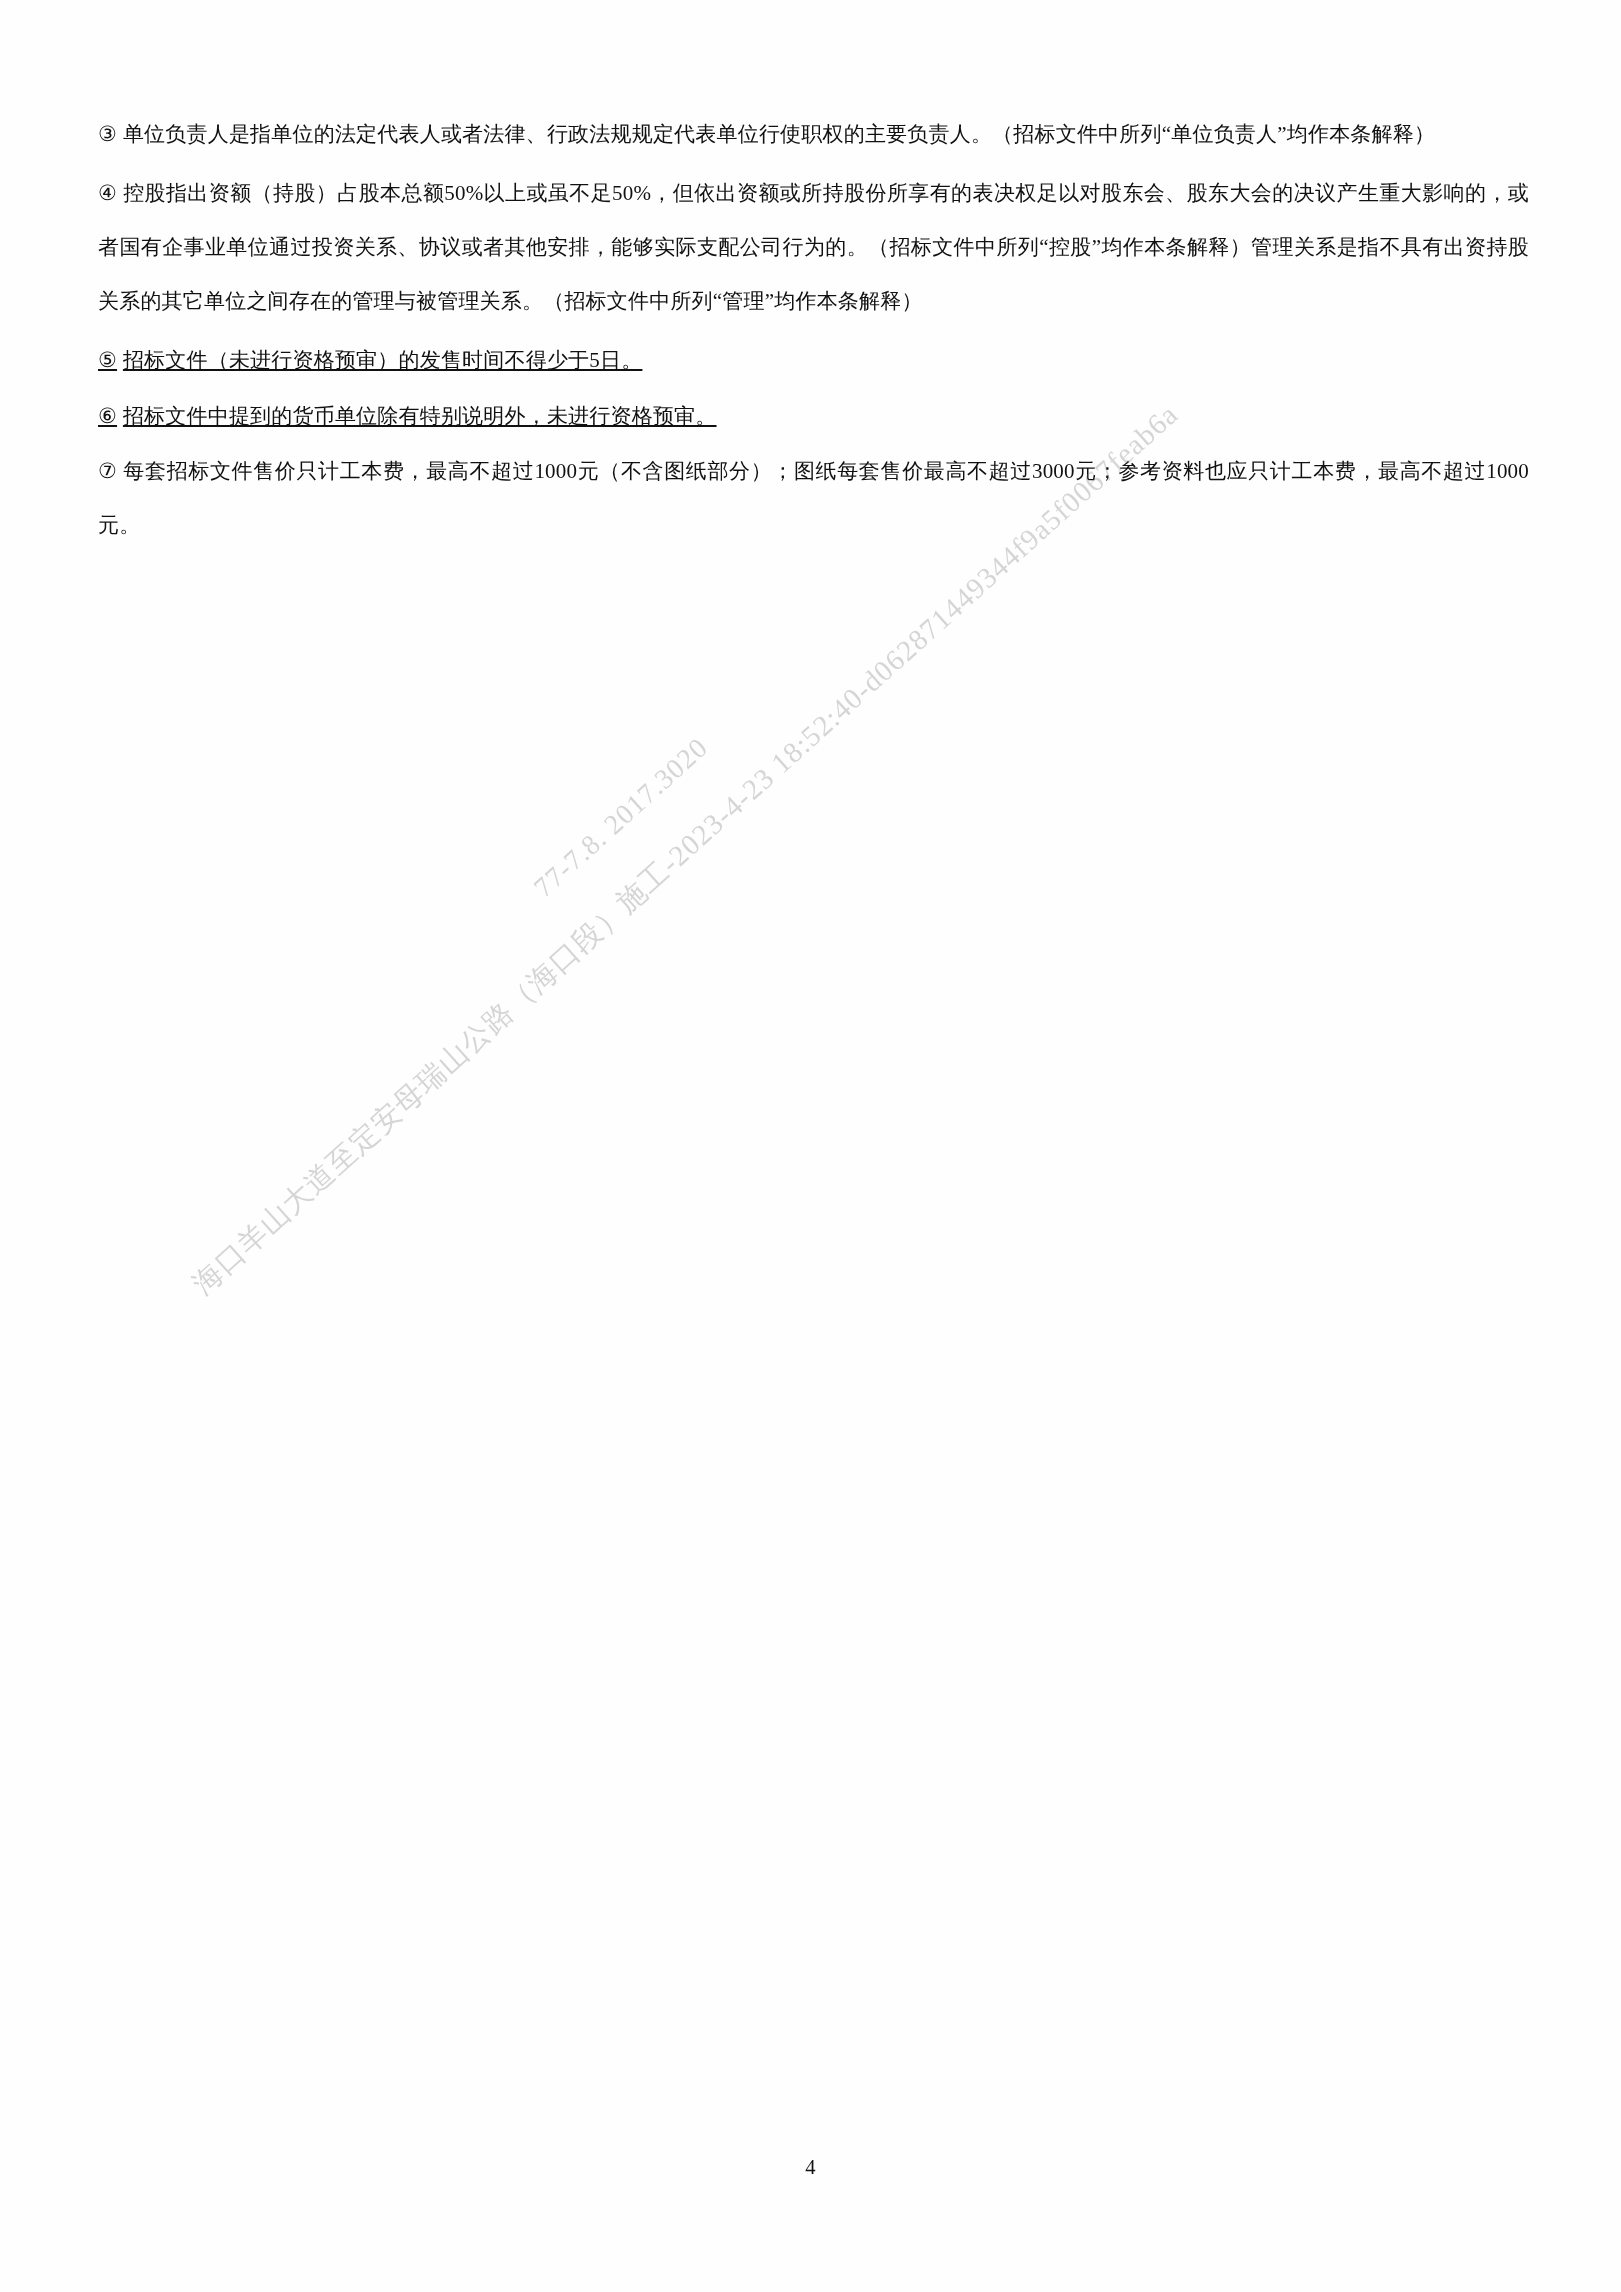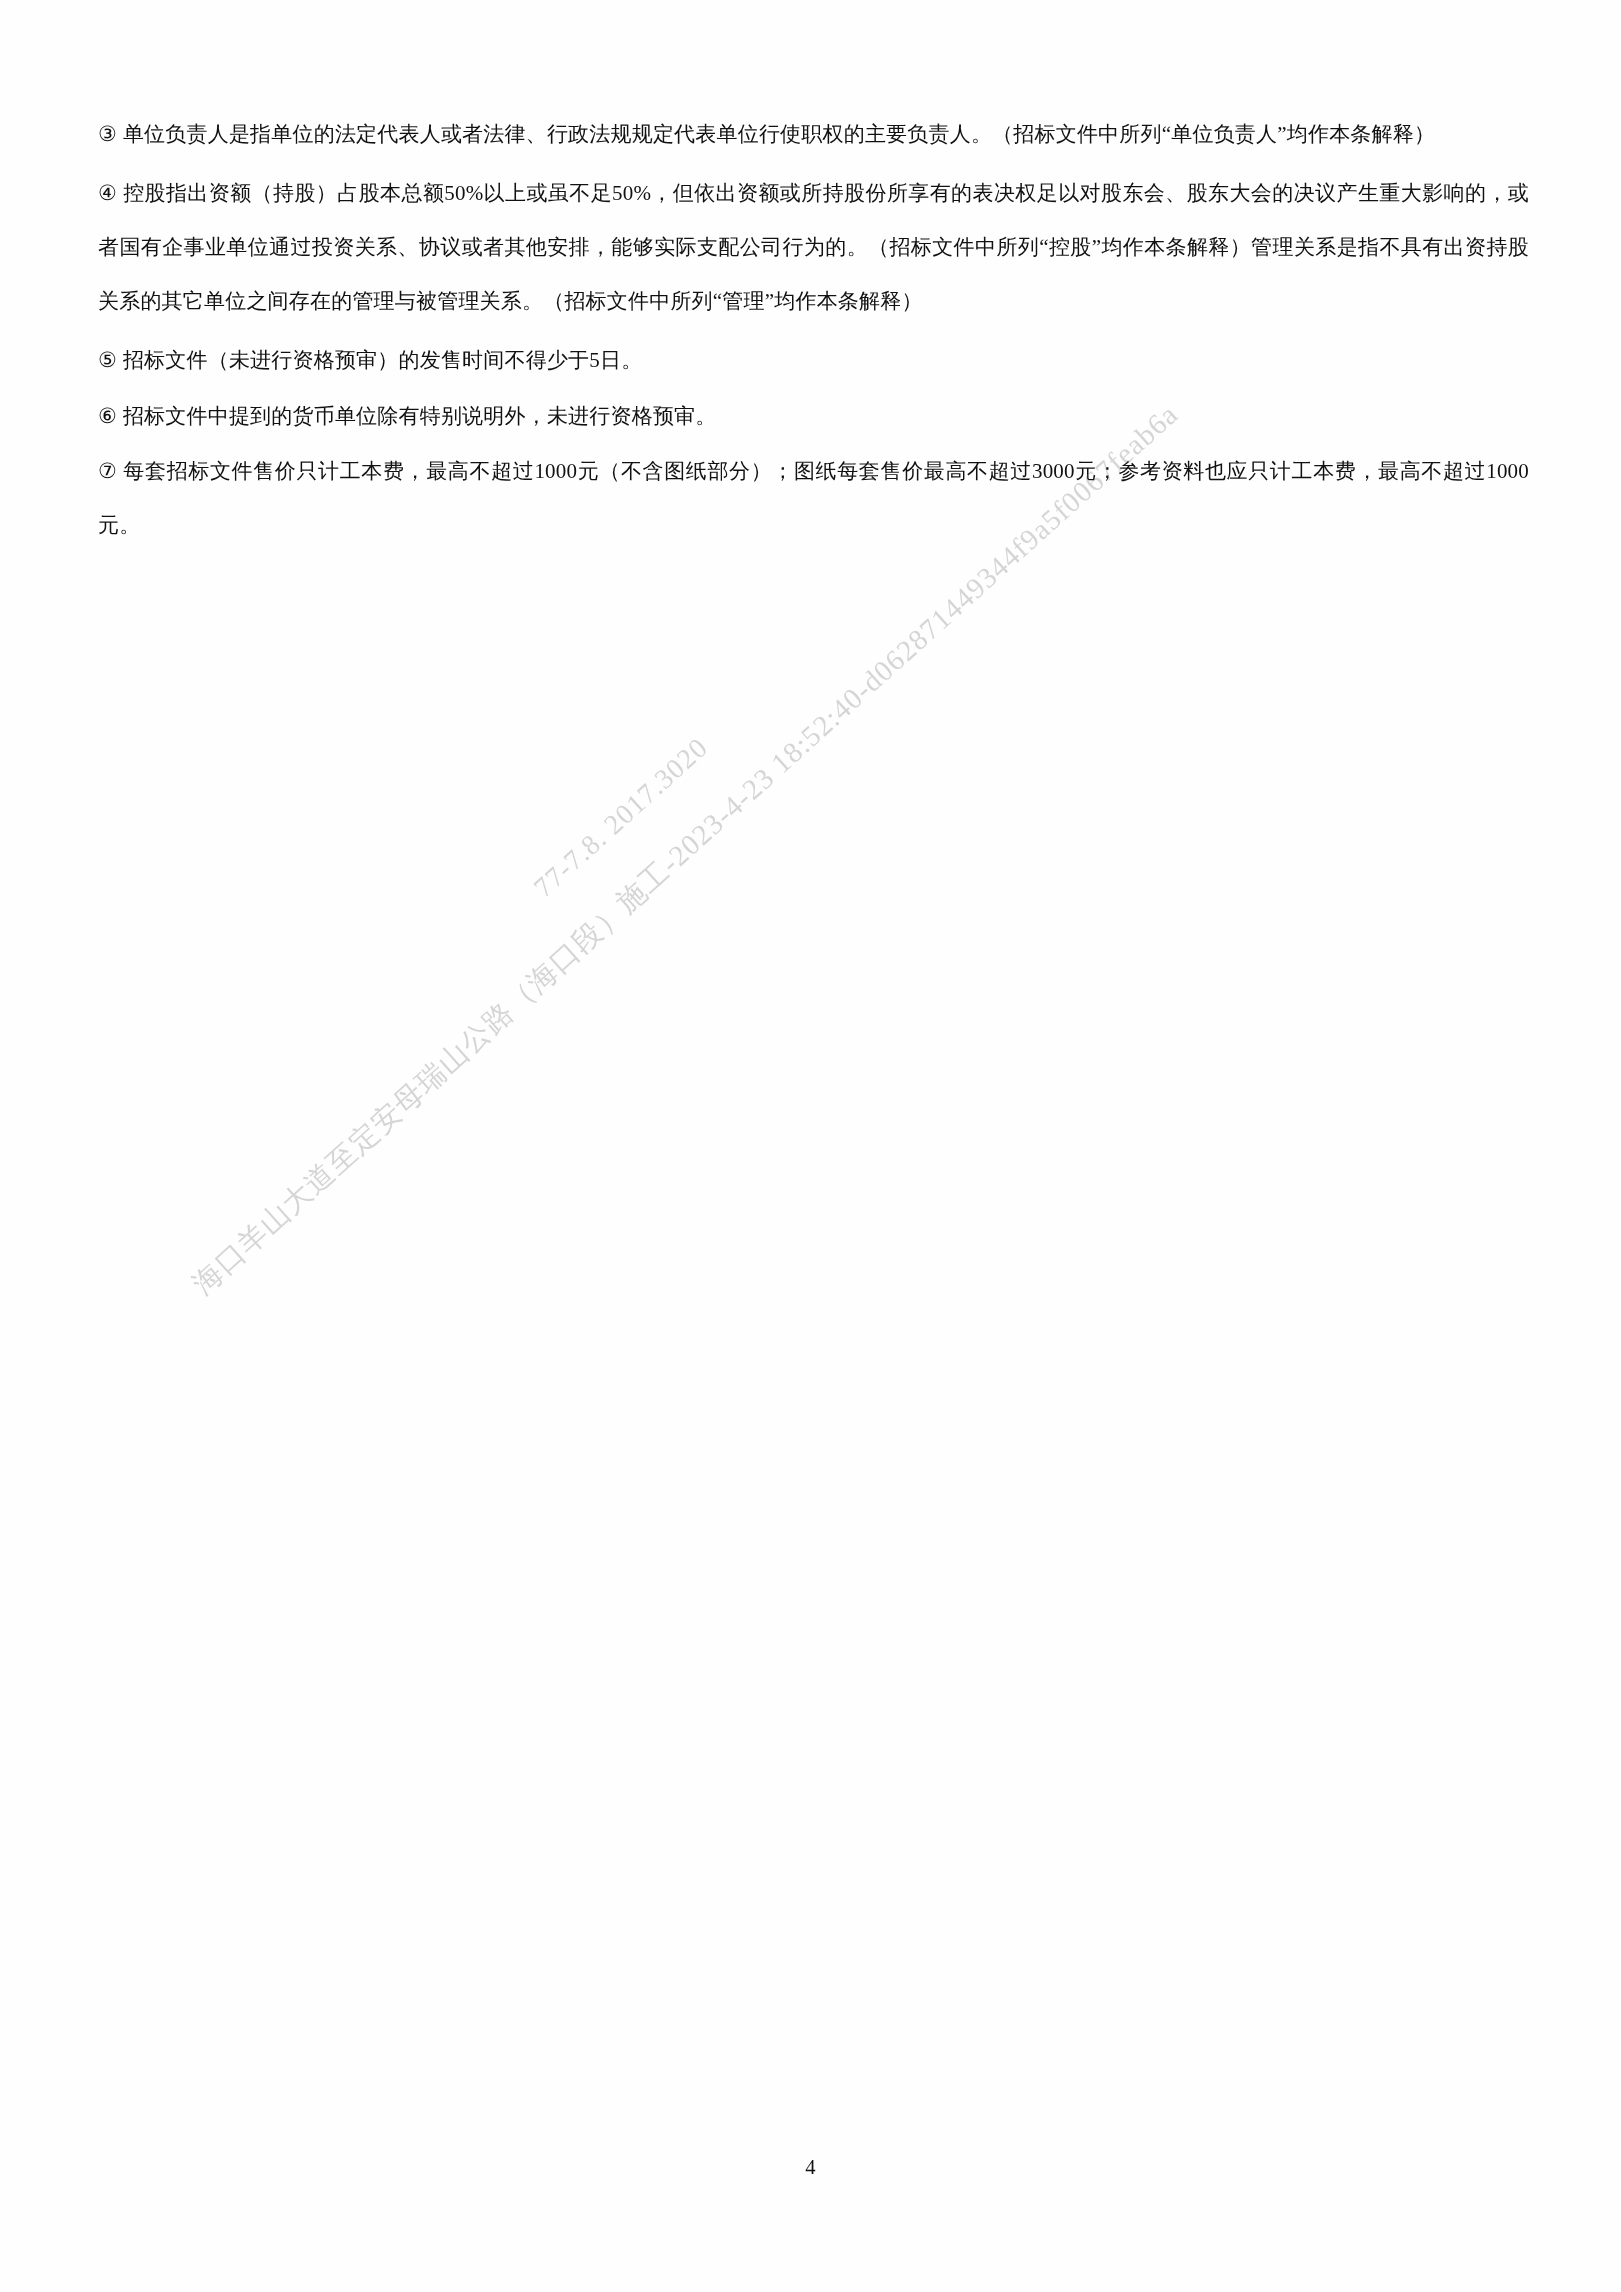--- a/index.html
+++ b/index.html
@@ -29,20 +29,21 @@
     font-size: 21px;
     line-height: 2.55;
     text-align: justify;
     text-justify: inter-ideograph;
     margin: 0 0 5.9px 0;
     letter-spacing: 0.2px;
     color: #111111;
   }
   .para.tight {
     margin-bottom: 2px;
+    text-decoration: underline;
   }
   .para .marker {
     margin-right: 5.9px;
   }
   .watermark {
     position: absolute;
     left: 0;
     top: 0;
     width: 1621px;
     height: 2293px;

